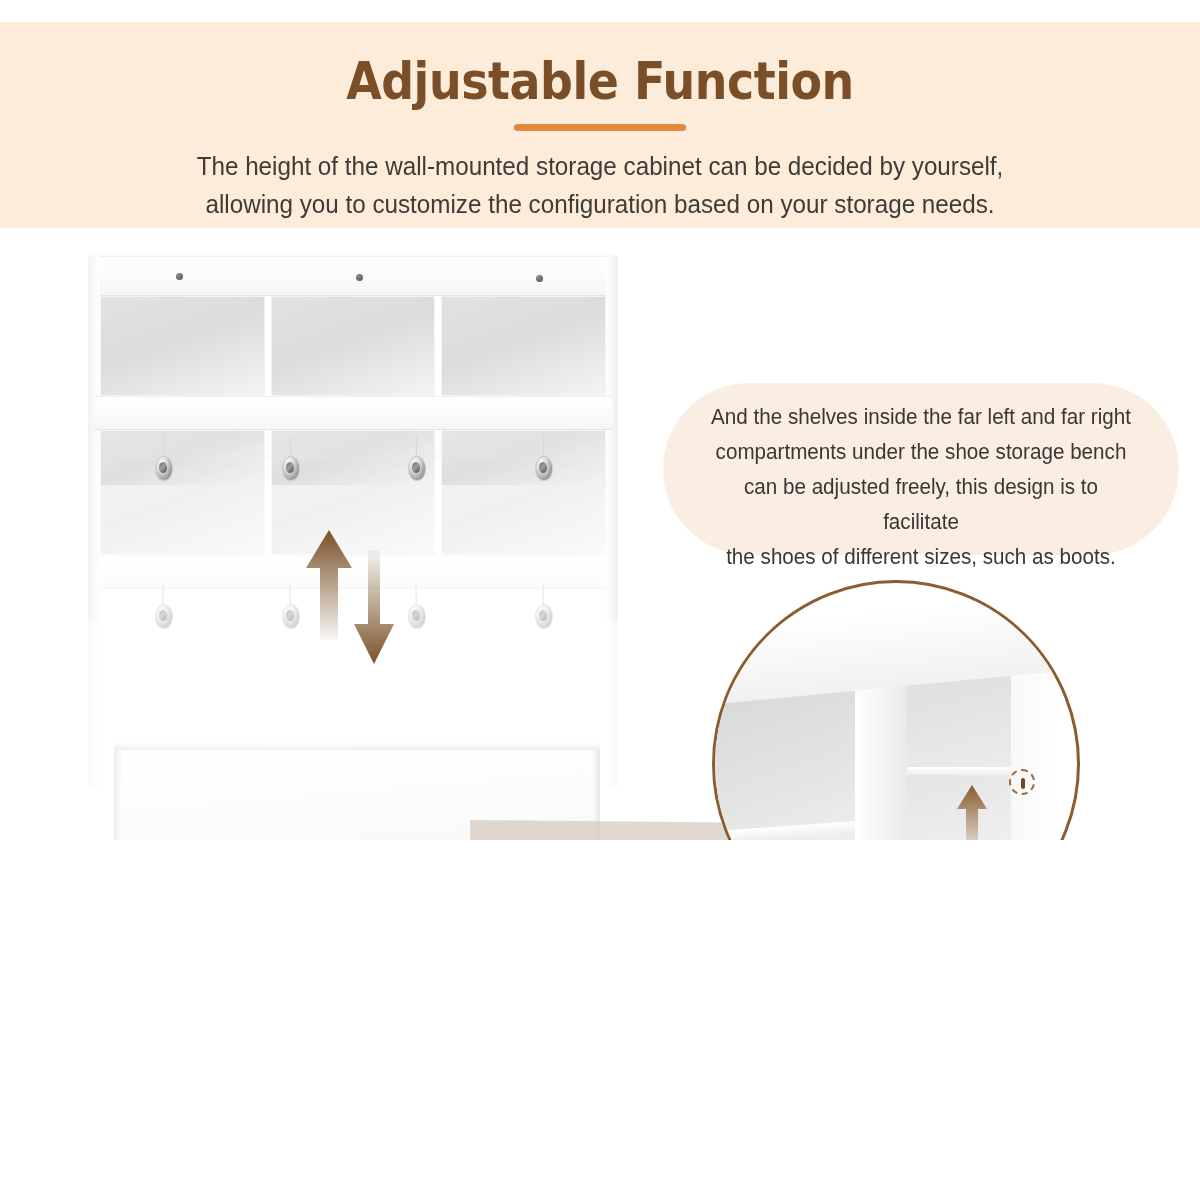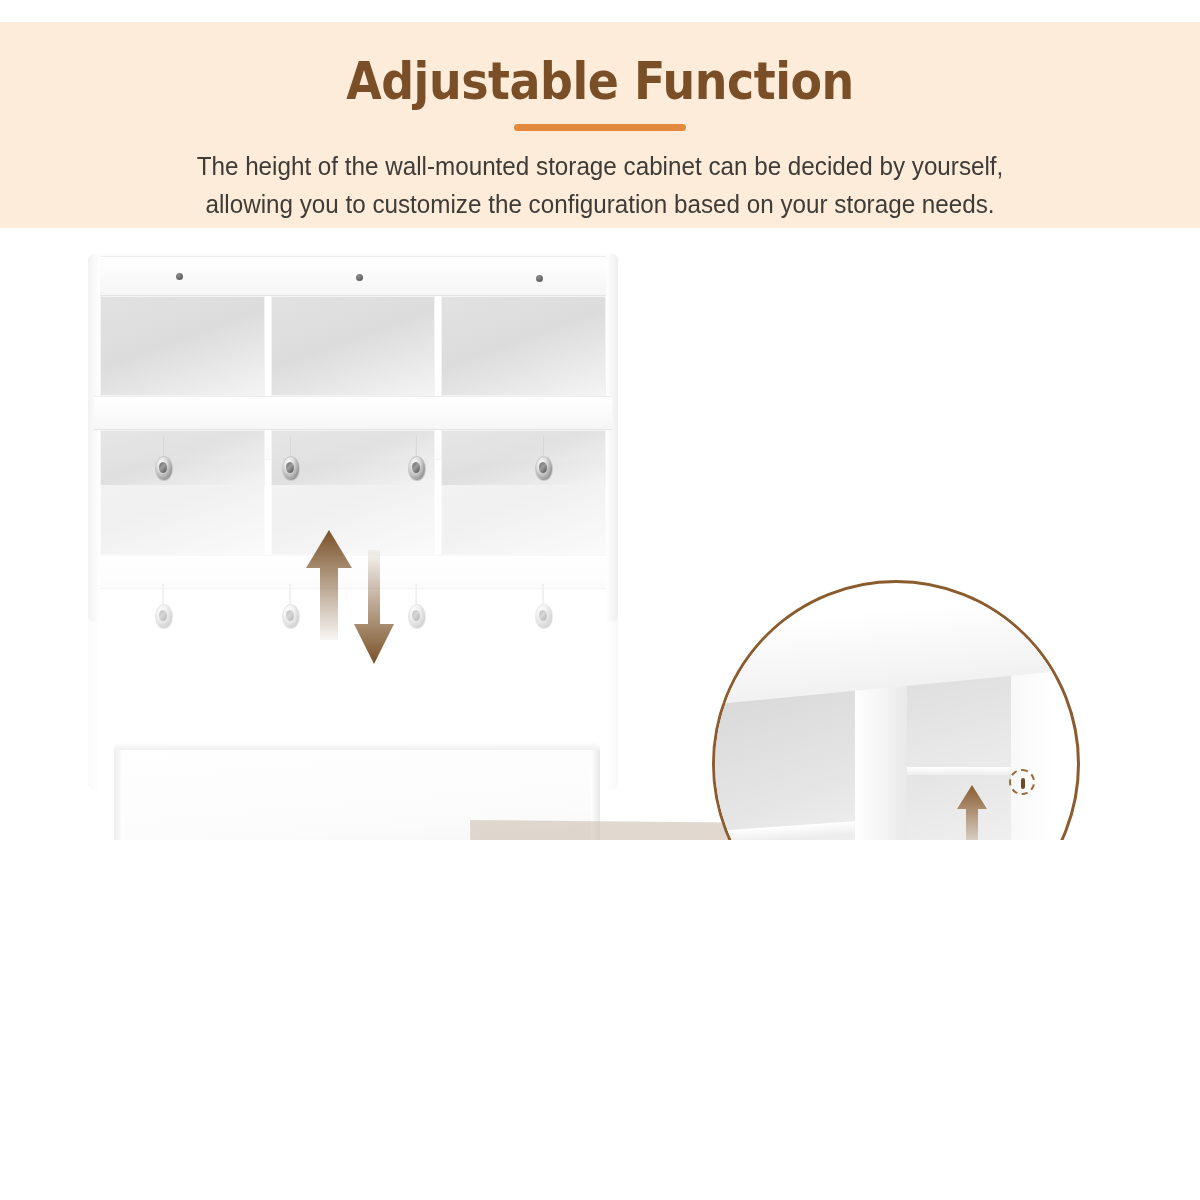--- a/index.html
+++ b/index.html
@@ -455,20 +455,28 @@
       </defs>
       <g>
         <polygon points="29,2 52,40 38,40 38,112 20,112 20,40 6,40" fill="url(#gUp)"></polygon>
       </g>
       <g>
         <polygon points="68,22 80,22 80,96 94,96 74,136 54,96 68,96" fill="url(#gDn)"></polygon>
       </g>
     </svg>
   </div>
 
+  <div class="bubble">
+    <div class="bubble-text">
+      <div>And the shelves inside the far left and far right</div>
+      <div>compartments under the shoe storage bench</div>
+      <div>can be adjusted freely, this design is to facilitate</div>
+      <div>the shoes of different sizes, such as boots.</div>
+    </div>
+  </div>
 
   <div class="bench">
     <div class="bench-backpanel"></div>
     <div class="bench-backtop"></div>
     <div class="bench-backlip-l"></div>
     <div class="bench-backlip-r"></div>
     <div class="bench-seat"></div>
     <div class="bench-body"></div>
     <div class="bench-sidel"></div>
 

